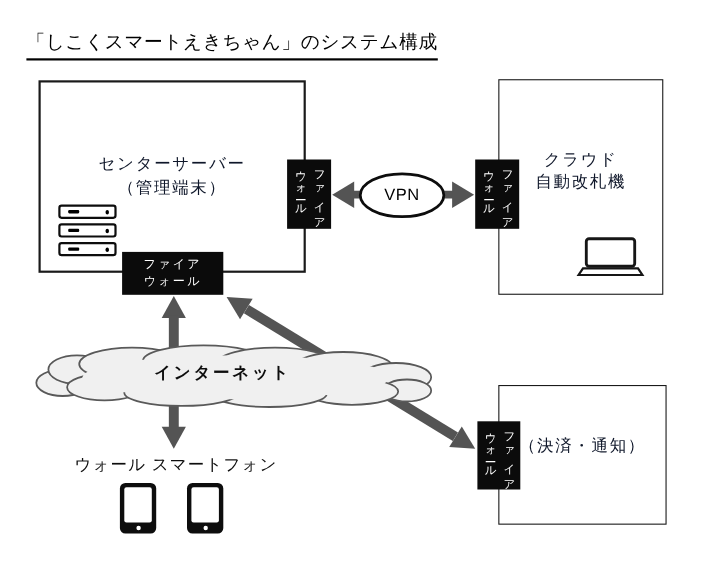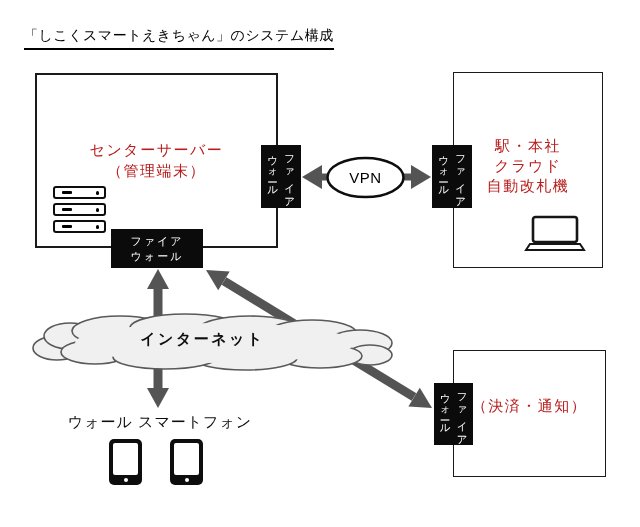--- a/index.html
+++ b/index.html
@@ -5,31 +5,31 @@
   * { margin:0; padding:0; box-sizing:border-box; }
   html,body { background:#fff; }
   .canvas {
     position:relative; width:640px; height:527px; background:#ffffff;
     font-family:"Liberation Sans","DejaVu Sans",sans-serif; color:#111;
     overflow:hidden;
   }
   .abs { position:absolute; }
 
   .title {
-    left:24px; top:27px; font-size:14px; font-weight:500; letter-spacing:.5px;
+    left:24px; top:27px; font-size:17px; font-weight:500; letter-spacing:.5px;
     color:#000; border-bottom:2px solid #000; padding-bottom:3px; display:inline-block;
   }
   .copyright { left:453px; top:30px; font-size:12.5px; color:#333; letter-spacing:.3px; }
 
   .node-box { background:#fff; border:1.5px solid #1a1a1a; }
   .box-center { left:35px; top:73px; width:243px; height:175px; border-width:2px; }
   .box-station { left:453px; top:72px; width:150px; height:196px; }
   .box-external { left:453px; top:350px; width:153px; height:127px; }
 
-  .node-label { width:100%; text-align:center; font-size:15px; letter-spacing:1.5px; color:#b91c1c; }
+  .node-label { width:100%; text-align:center; font-size:15px; letter-spacing:1.5px; color:#0f172a; }
   .lh21 div { line-height:21px; }
   .lh20 div { line-height:20px; }
 
   
   .server-stack { left:16px; top:111px; width:54px; }
   .server-bar {
     position:relative; width:53px; height:13px; background:#fff;
     border:2px solid #0d0d0d; border-radius:3px; margin-bottom:4px;
   }
   .server-dash { position:absolute; left:7px; top:3px; width:10px; height:2.5px; background:#000; border-radius:1px; }
@@ -122,21 +122,20 @@
         </div>
       <div class="server-bar">
           <span class="server-dash"></span>
           <span class="server-dot"></span>
         </div>
     </div>
   </div>
 
   <div class="abs node-box box-station">
     <div class="abs node-label lh20" style="top:63px;">
-      <div>駅・本社</div>
       <div>クラウド</div>
       <div>自動改札機</div>
     </div>
     <svg class="abs laptop-icon" viewBox="0 0 64 38">
       <rect x="10" y="2" width="44" height="25" rx="2.5" fill="#fff" stroke="#161616" stroke-width="2.6"></rect>
       <polygon points="7,29 57,29 61,35 3,35" fill="#fff" stroke="#161616" stroke-width="2"></polygon>
     </svg>
   </div>
 
   <div class="abs node-box box-external">

